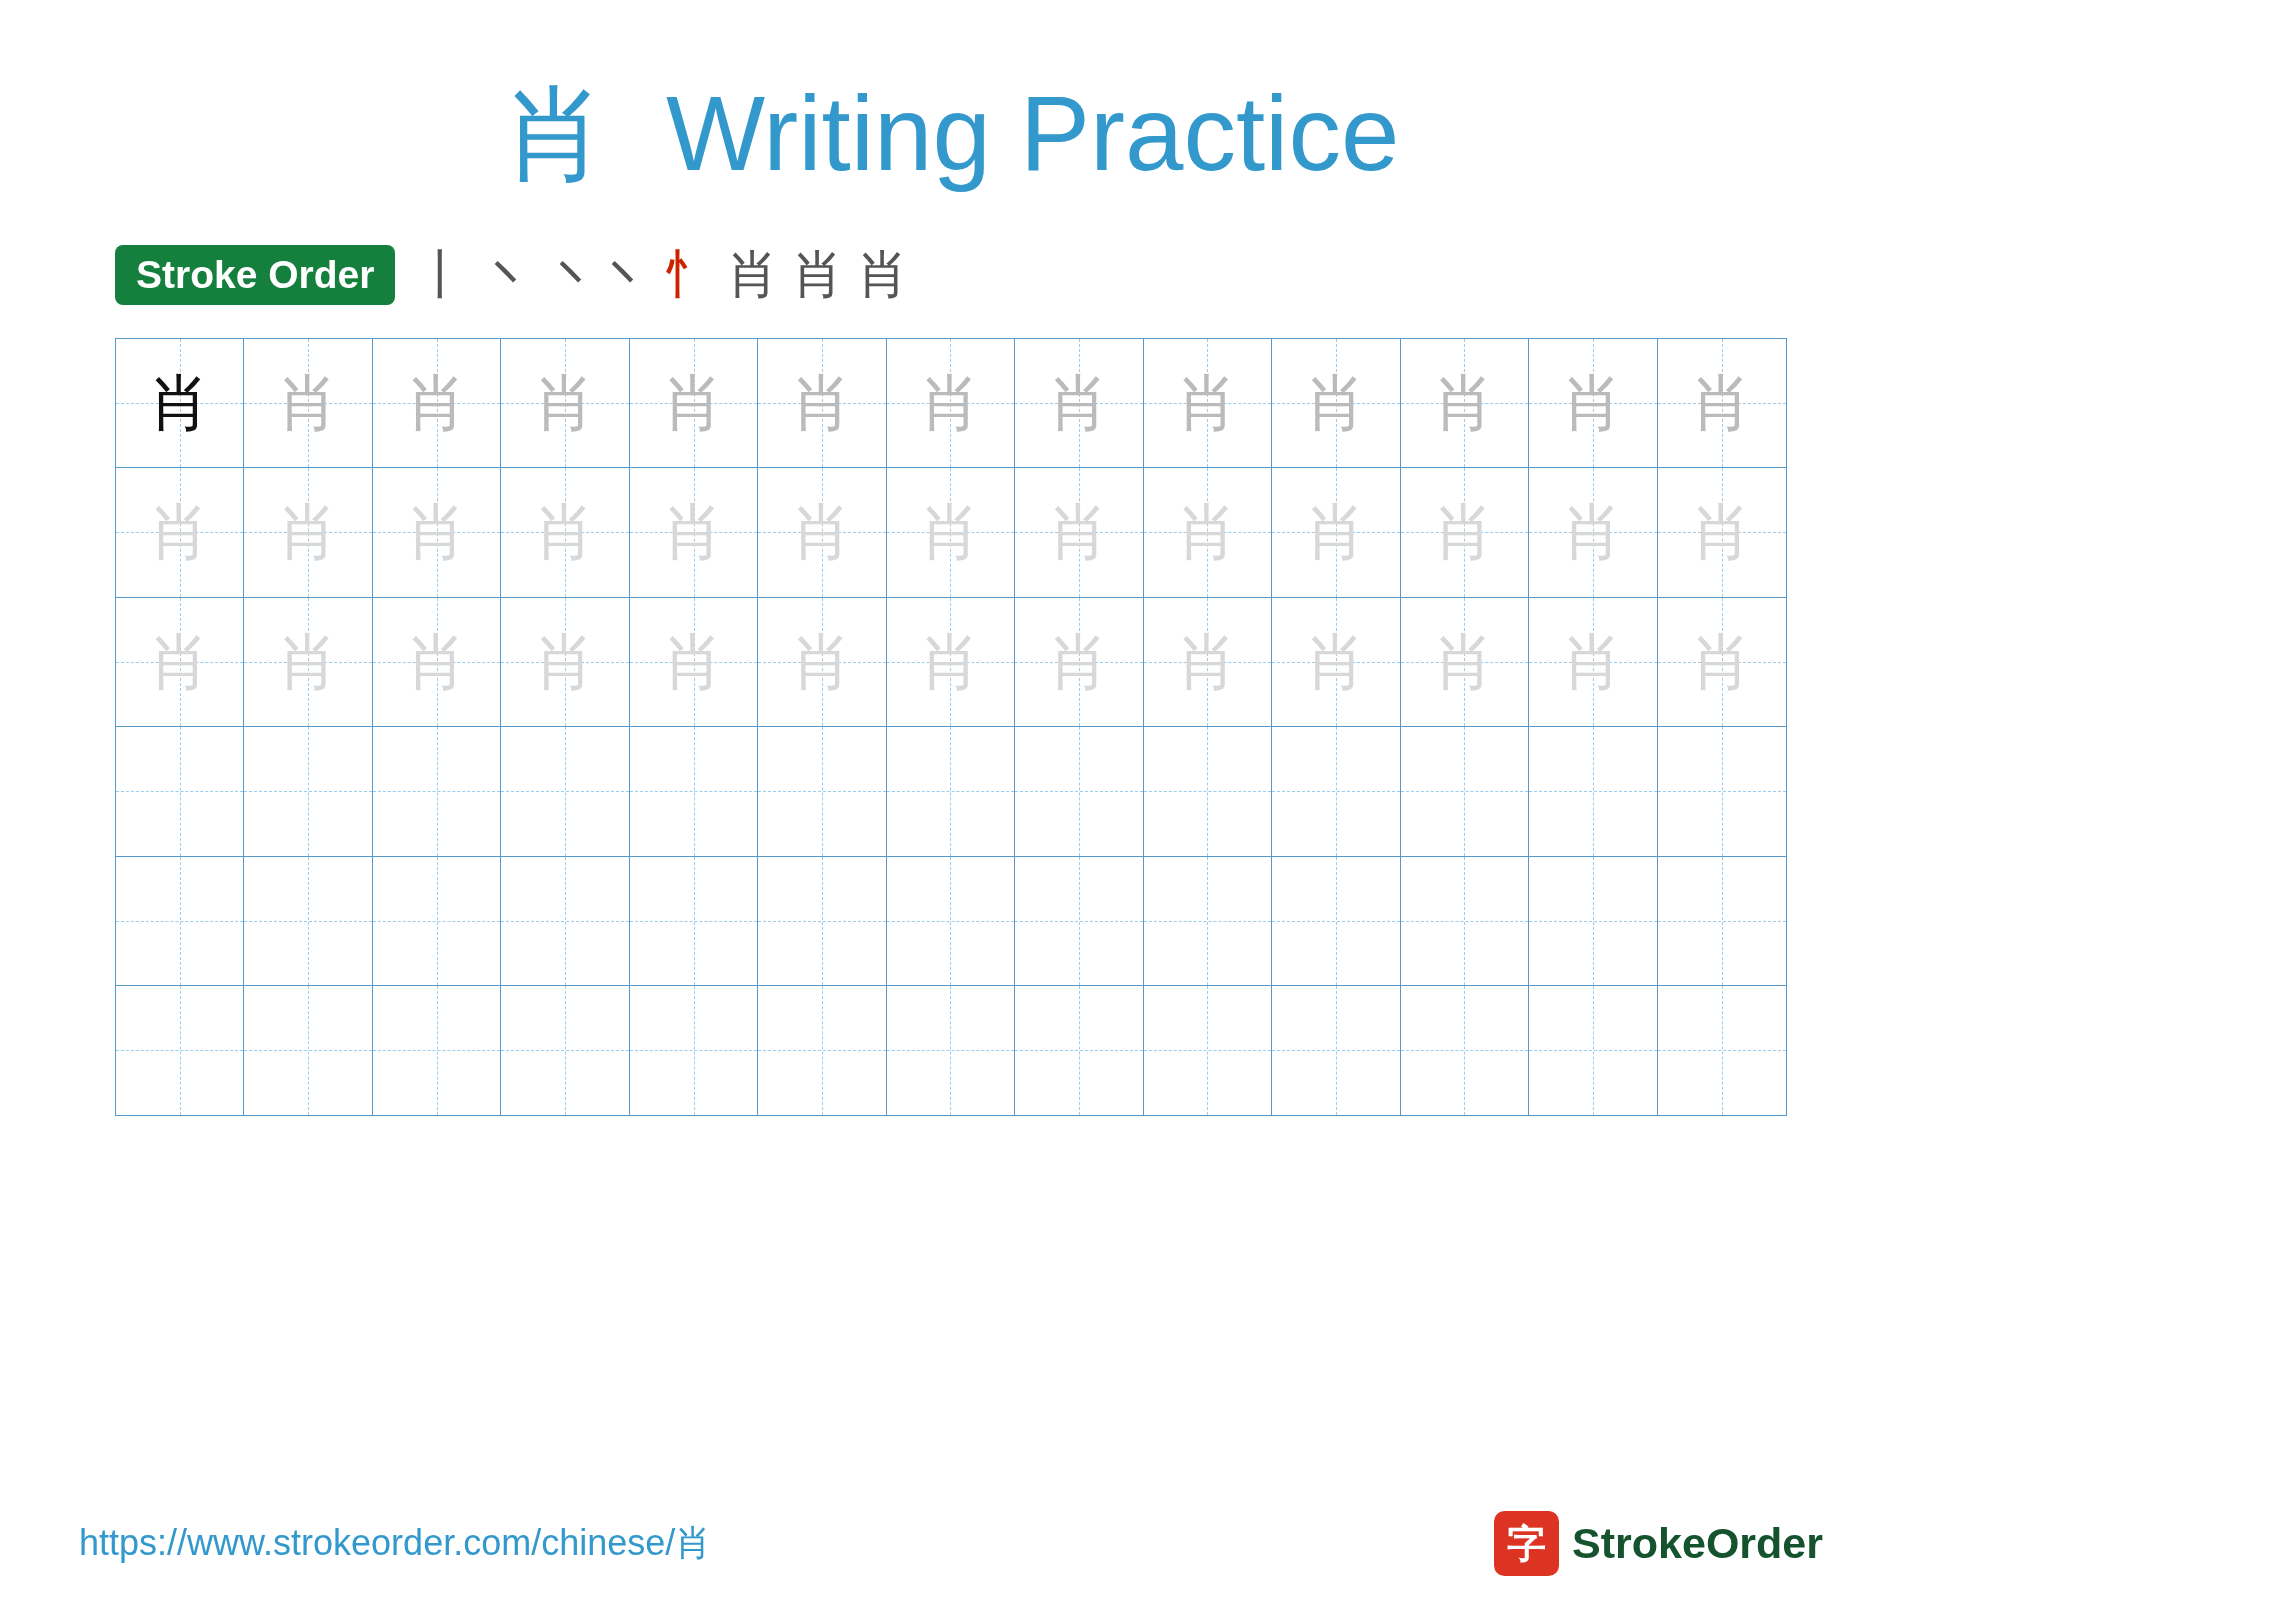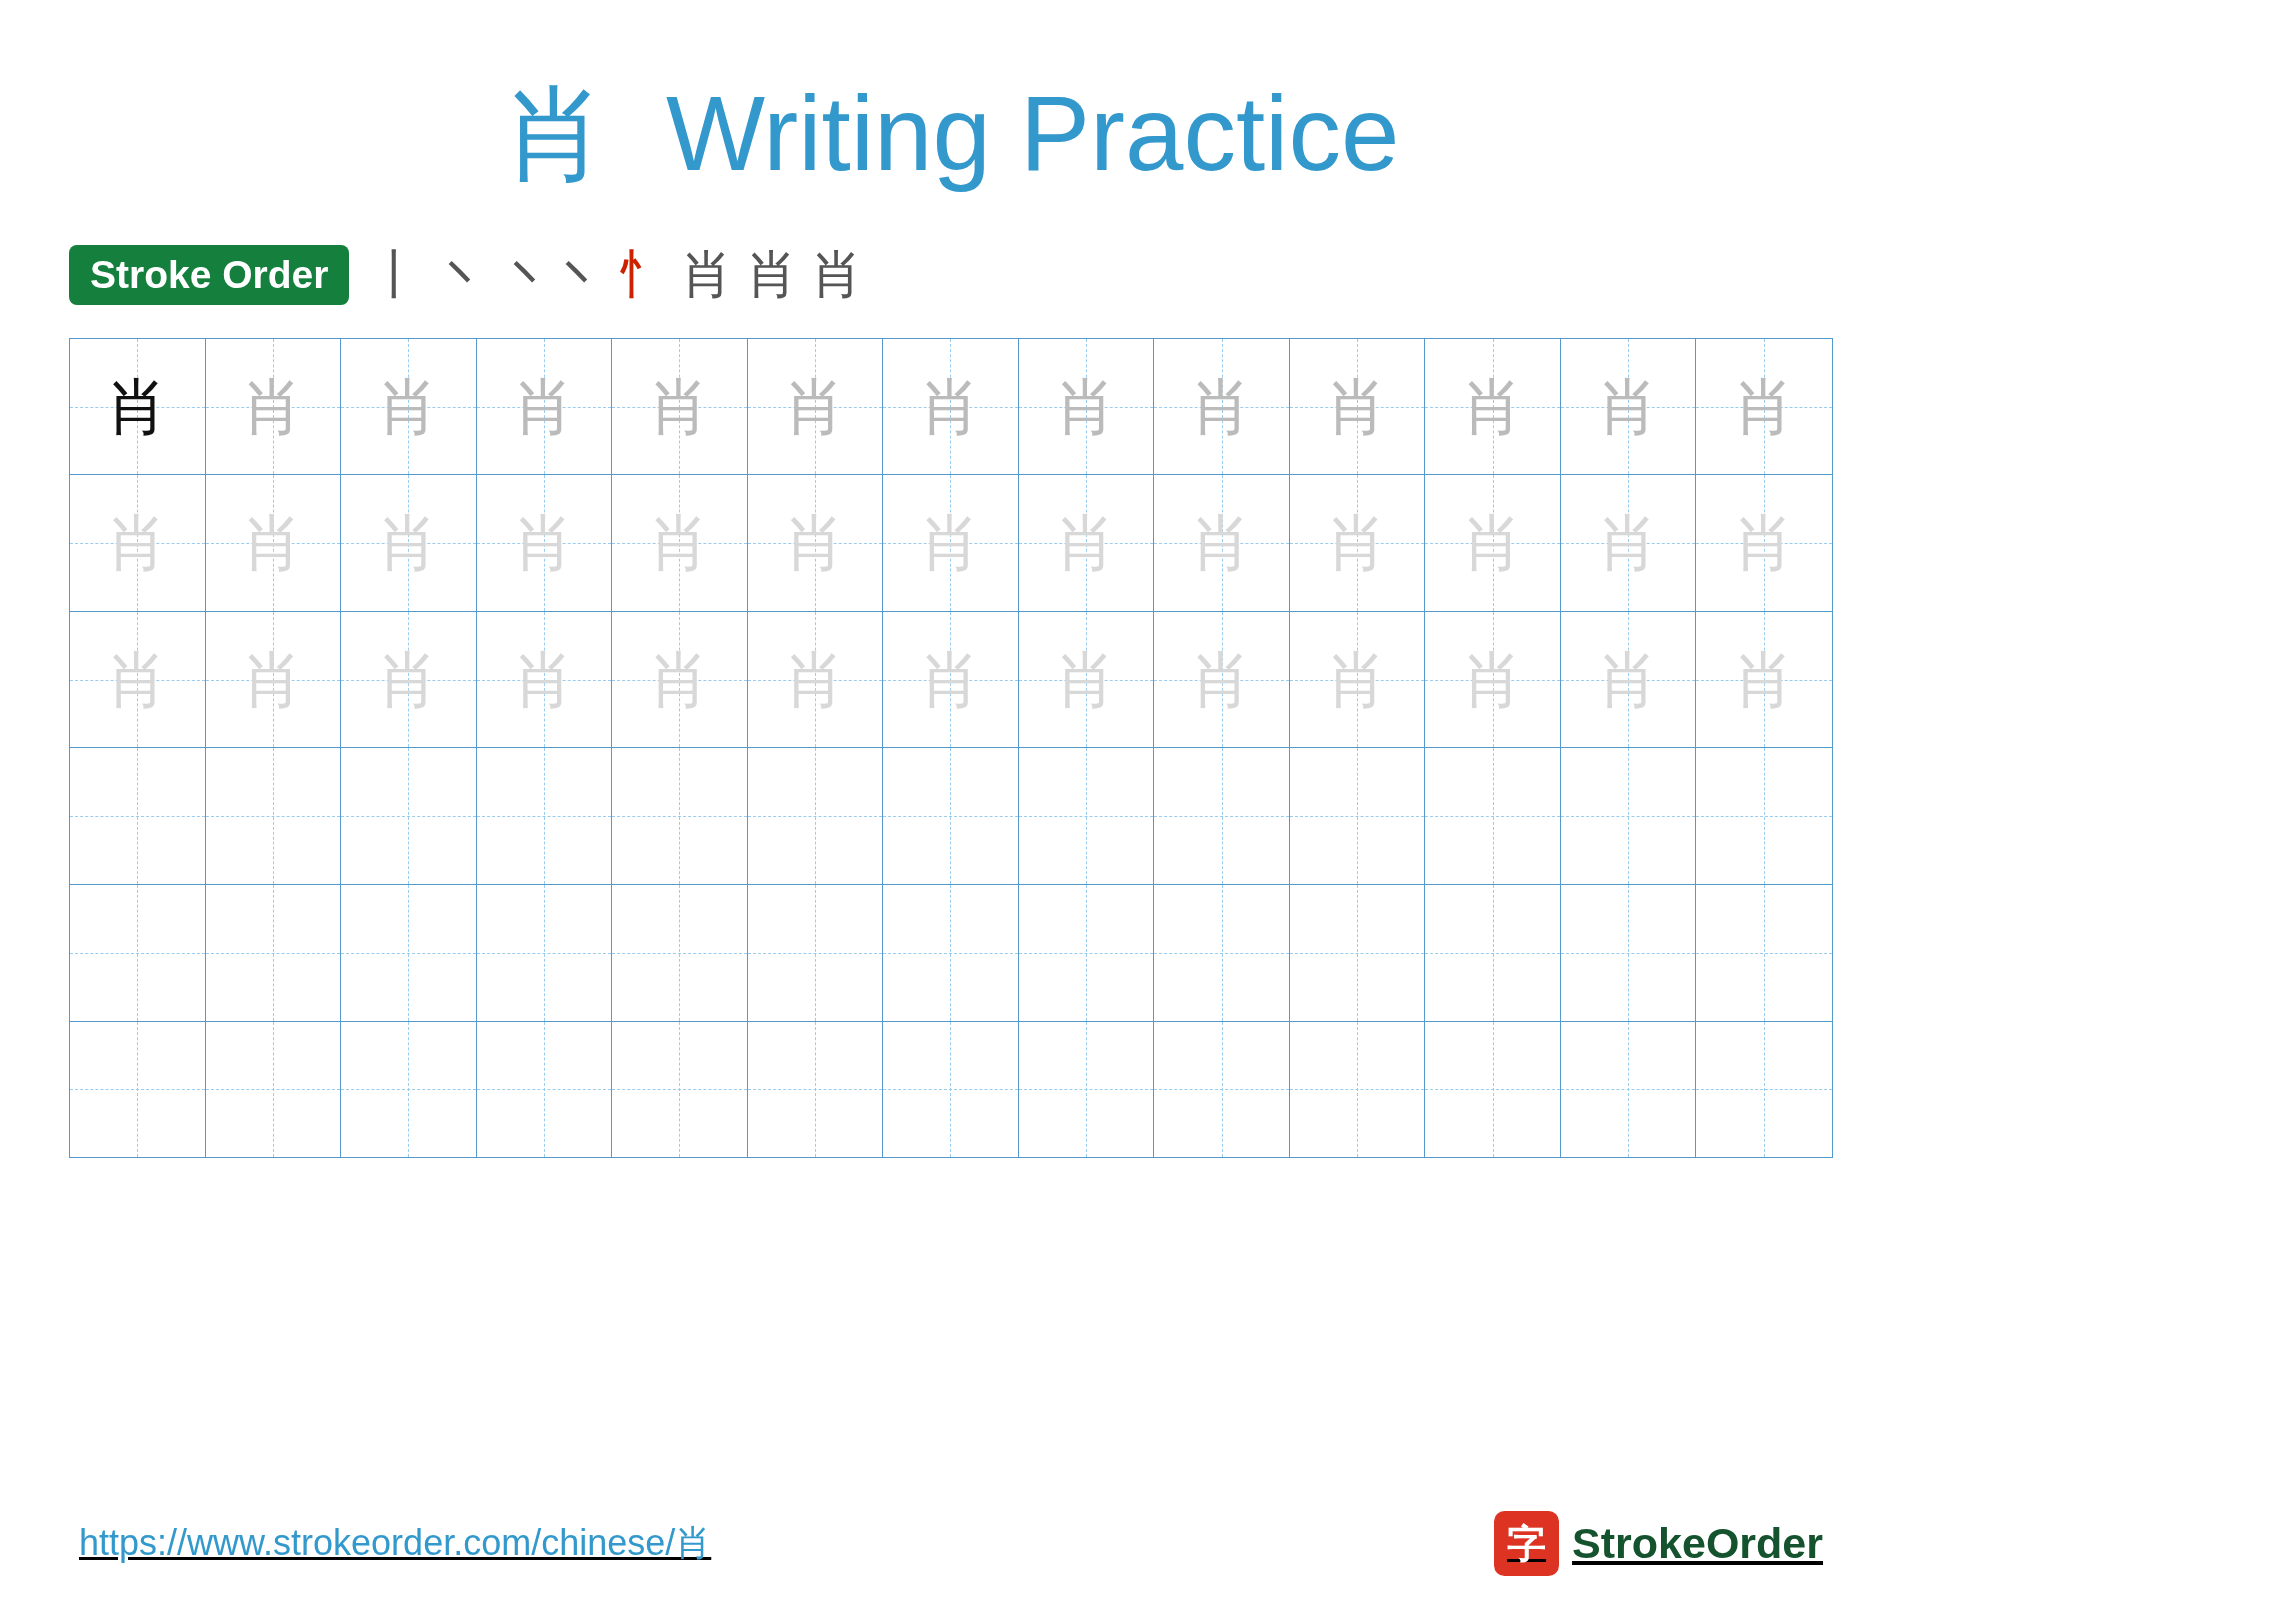--- a/index.html
+++ b/index.html
@@ -10,21 +10,21 @@
       height: 1622px;
       position: relative;
       overflow: hidden;
     }
 
     .page {
       width: 1902px;
       height: 1622px;
       background: #fff;
       position: relative;
-      padding: 52px 69px;
+      padding: 52px 115px;
     }
 
     
     .title-area {
       text-align: center;
       margin-bottom: 39px;
       margin-top: 13px;
     }
     .title-text {
       font-size: 105px;
@@ -142,21 +142,20 @@
 
     
     .footer {
       position: absolute;
       bottom: 46px;
       left: 79px;
       right: 79px;
       display: flex;
       align-items: center;
       justify-content: space-between;
-      text-decoration: underline;
     }
     .footer-url {
       font-size: 36px;
       color: #3399cc;
     }
     .footer-logo {
       display: flex;
       align-items: center;
       gap: 13px;
     }

